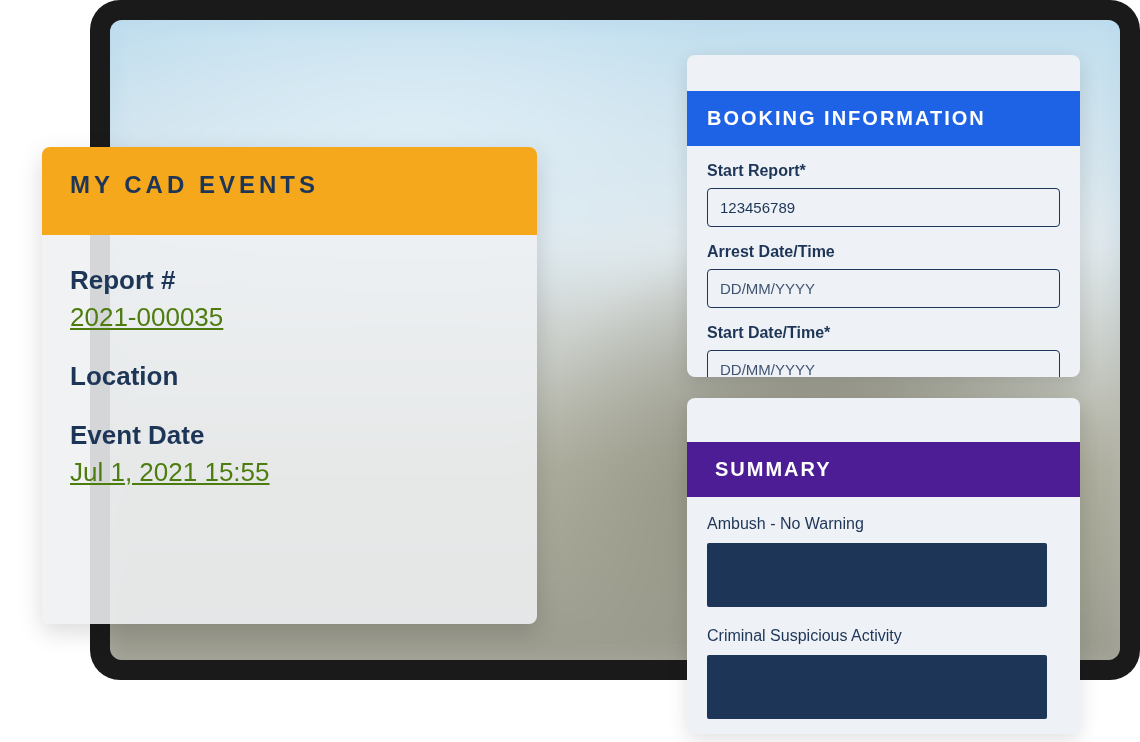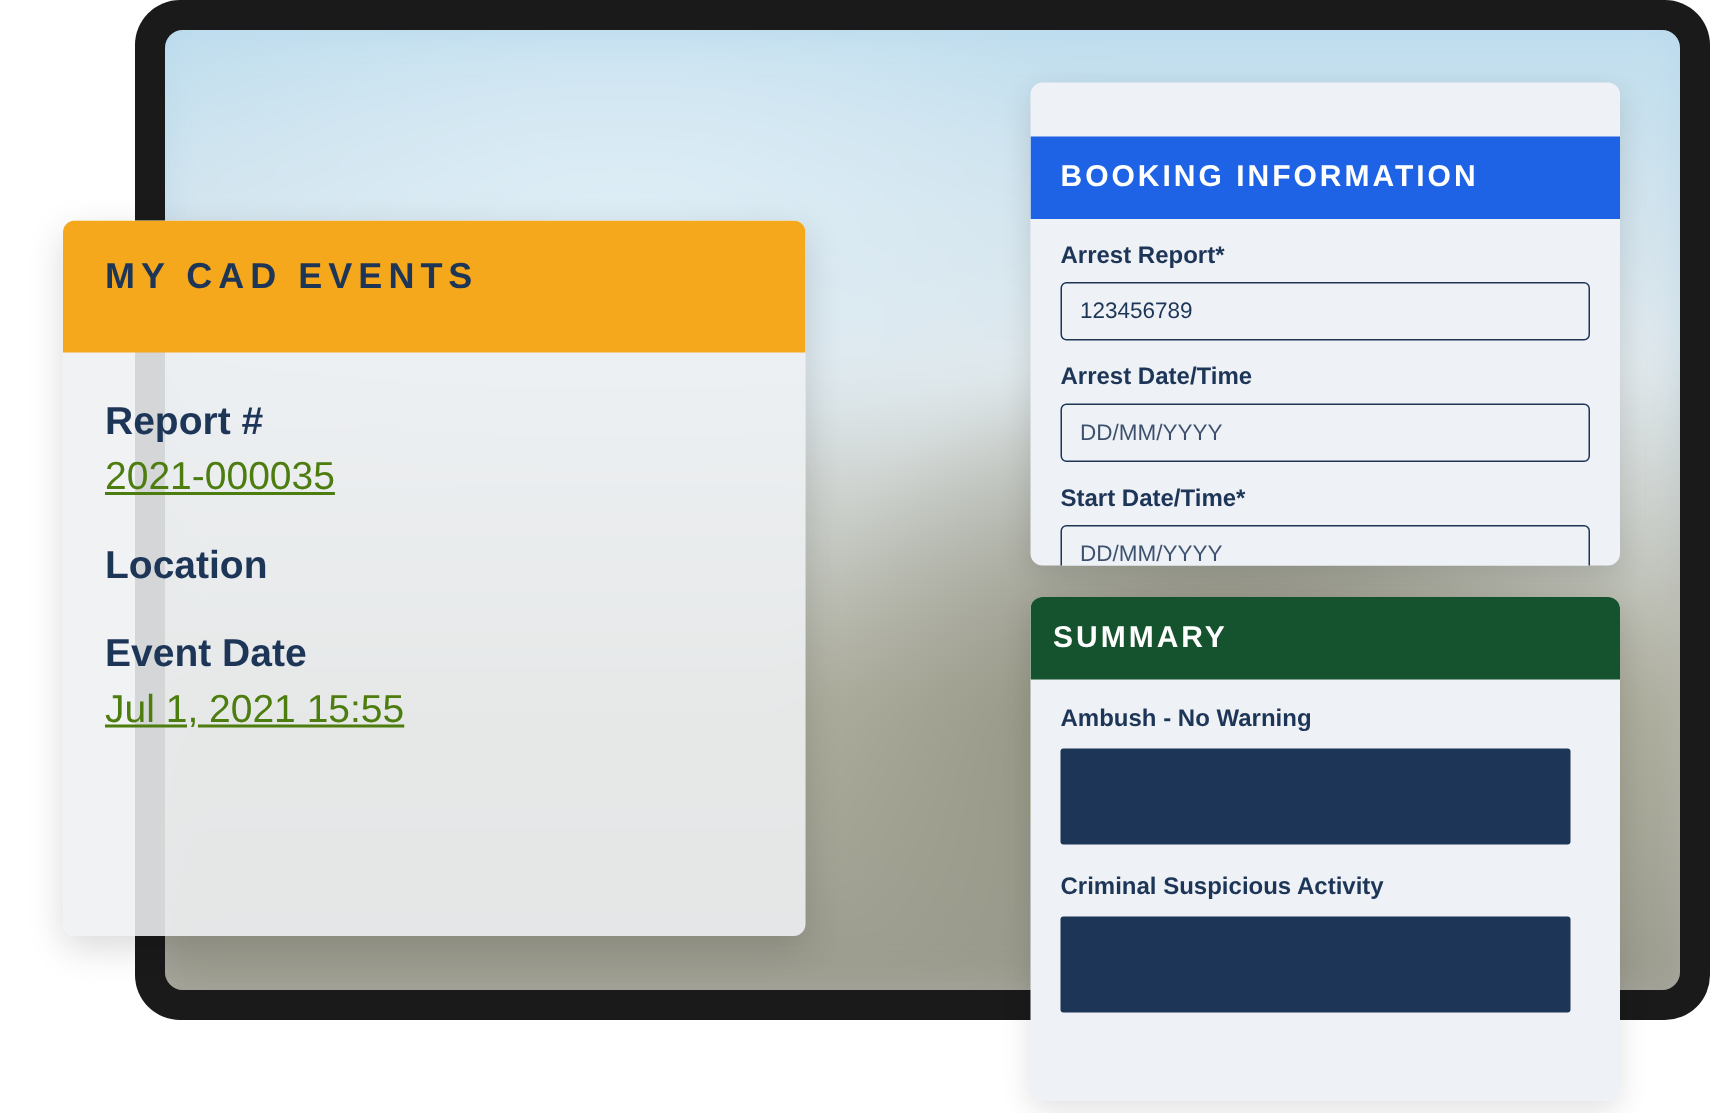--- a/index.html
+++ b/index.html
@@ -159,43 +159,44 @@
       left: 687px;
       width: 393px;
       height: 336px;
       background: #eef1f5;
       border-radius: 8px;
       box-shadow: 0 6px 20px rgba(0,0,0,0.12);
       overflow: hidden;
     }
     
     .summary-header {
-      background: #14532d;
-      padding: 16px 15px;
+      background: #4c1d95;
+      padding: 16px 28px;
+      margin-top: 44px;
     }
     
     .summary-header-title {
       color: #fff;
       font-size: 20px;
       font-weight: 700;
       letter-spacing: 2px;
     }
     
     .summary-body {
       padding: 18px 20px;
     }
     
     .summary-item {
       margin-bottom: 20px;
     }
     
     .summary-label {
       color: #1d3557;
       font-size: 16px;
-      font-weight: 700;
+      font-weight: 400;
       margin-bottom: 10px;
     }
     
     .summary-block {
       width: 340px;
       height: 64px;
       background: #1d3557;
       border-radius: 2px;
     }
   </style>
@@ -226,21 +227,21 @@
     </div>
   </div>
 </div>
 
 <div class="booking-card">
   <div class="booking-header">
     <div class="booking-header-title">BOOKING INFORMATION</div>
   </div>
   <div class="booking-body">
     <div class="booking-field">
-      <div class="booking-label">Arrest Report*</div>
+      <div class="booking-label">Start Report*</div>
       <input class="booking-input" type="text" value="123456789" style="">
     </div>
     <div class="booking-field">
       <div class="booking-label">Arrest Date/Time</div>
       <input class="booking-input" type="text" placeholder="DD/MM/YYYY" style="">
     </div>
     <div class="booking-field">
       <div class="booking-label">Start Date/Time*</div>
       <input class="booking-input" type="text" placeholder="DD/MM/YYYY" style="">
     </div>

